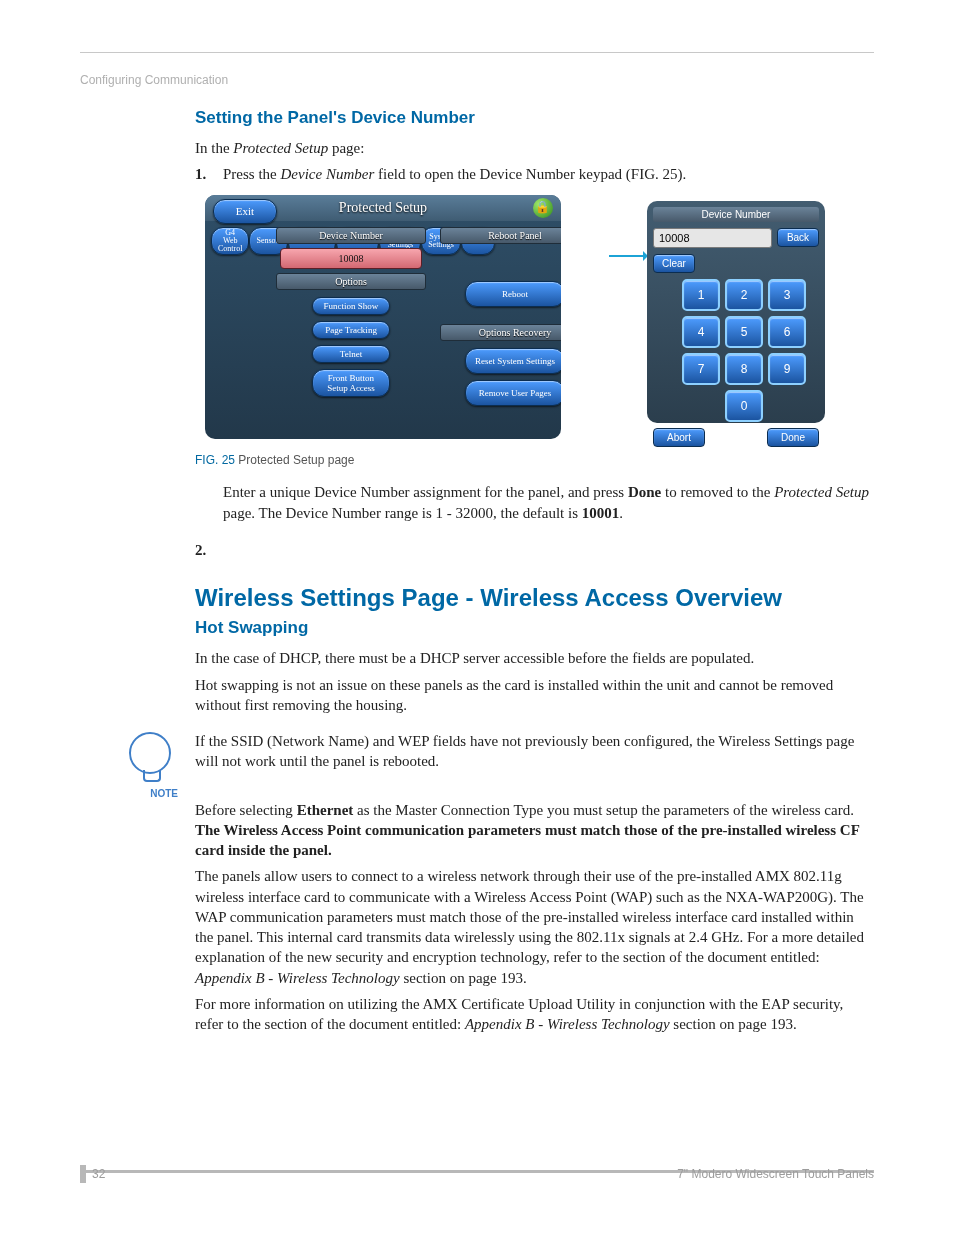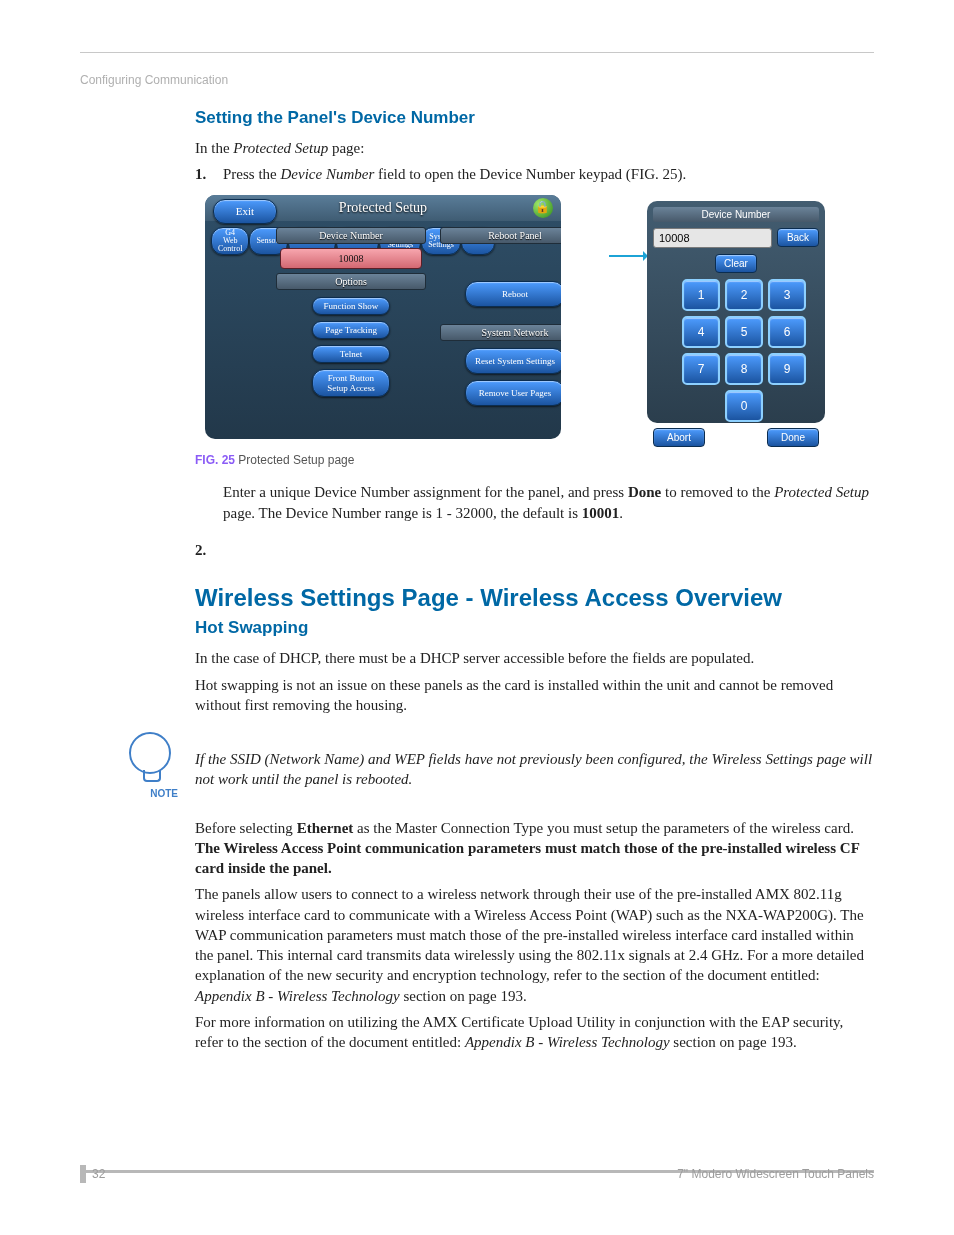--- a/index.html
+++ b/index.html
@@ -10,26 +10,26 @@
   .h-sub{font-family:Arial,Helvetica,sans-serif;font-weight:700;color:#0068a5;font-size:17px;margin:0 0 10px 0}
   .h-main{font-family:Arial,Helvetica,sans-serif;font-weight:700;color:#0068a5;font-size:24px;margin:24px 0 6px 0}
   .p-body{margin:6px 0;line-height:1.35}
   ol.numlist{list-style:none;padding:0;margin:4px 0}
   ol.numlist li{display:flex;margin:4px 0;line-height:1.35}
   ol.numlist .num{width:28px;font-weight:700}
   .indented{margin-left:28px;line-height:1.45}
   em.ital{font-style:italic}
   strong.b{font-weight:700}
   .fig-cap{font-family:Arial,Helvetica,sans-serif;font-size:12px;color:#555;margin:10px 0 8px 0}
-  .fig-cap .fno{font-weight:700;color:#8b5cf6}
+  .fig-cap .fno{font-weight:400;color:#0369a1}
   .note-box{position:absolute;left:122px;top:732px;width:56px;text-align:right}
   .bulb{width:38px;height:38px;border:2.5px solid #3f7fc8;border-radius:50%;margin:0 auto 4px;position:relative}
   .bulb:after{content:"";position:absolute;left:50%;bottom:-10px;width:14px;height:10px;margin-left:-7px;border:2.5px solid #3f7fc8;border-top:none;border-radius:0 0 4px 4px}
   .note-box .lbl{font-family:Arial,Helvetica,sans-serif;font-size:10px;font-weight:700;color:#3f7fc8;margin-top:14px}
-  .note-text{font-style:italic;margin:34px 0 28px 0;line-height:1.35}
+  .note-text{margin:16px 0 28px 0;line-height:1.35}
   
   .figure{margin-top:10px;height:248px;position:relative}
   .panel{position:absolute;left:10px;top:0;width:356px;height:244px;border-radius:10px;background:linear-gradient(#2f4f68,#22384a);overflow:hidden;font-family:Liberation Serif, serif}
   .panel .hdr{position:absolute;left:0;right:0;top:0;height:26px;background:linear-gradient(#5a7d99,#3f5c73)}
   .panel .hdr .title{color:#fff;text-align:center;line-height:26px;font-size:14px;text-shadow:0 1px 2px #000}
   .pbtn{display:inline-flex;align-items:center;justify-content:center;background:linear-gradient(#4d9cff,#1b54a0);border:1px solid #0b2d50;border-radius:12px;color:#fff;font-size:9px;text-align:center;box-shadow:inset 0 1px 1px rgba(255,255,255,.5),0 1px 2px rgba(0,0,0,.6);padding:3px 6px}
   .exit{position:absolute;left:8px;top:4px;width:50px;height:17px;font-size:11px}
   .lock{position:absolute;right:8px;top:3px;width:20px;height:20px;border-radius:50%;background:radial-gradient(circle at 30% 30%,#9fe76a,#2f8a1a);display:flex;align-items:center;justify-content:center;font-size:12px}
   .sidenav{position:absolute;left:6px;top:32px;width:58px;display:flex;flex-direction:row;}
   .sidenav .pbtn{width:54px;height:20px;font-size:8px;line-height:1}
@@ -104,33 +104,33 @@
           <span class="pbtn small">Function Show</span>
           <span class="pbtn small">Page Tracking</span>
           <span class="pbtn small">Telnet</span>
           <span class="pbtn small">Front Button Setup Access</span>
         </div>
         <div class="col col2">
           <div class="grpLbl">Reboot Panel</div>
           <div style="height:30px"></div>
           <span class="pbtn med">Reboot</span>
           <div style="height:14px"></div>
-          <div class="grpLbl">System Network</div>
+          <div class="grpLbl">Options Recovery</div>
           <span class="pbtn med">Reset System Settings</span>
           <span class="pbtn med">Remove User Pages</span>
         </div>
       </div>
       <div class="arrow"></div>
       <div class="keypad">
         <div class="khdr">Device Number</div>
         <div class="krow">
           <div class="kfield">10008</div>
           <div class="kbtn">Back</div>
         </div>
-        <div class="krow" style="justify-content:center">
+        <div class="krow" style="justify-content:flex-start">
           <div class="kbtn">Clear</div>
         </div>
         <div class="kgrid">
           <div class="kbtn">1</div>
           <div class="kbtn">2</div>
           <div class="kbtn">3</div>
           <div class="kbtn">4</div>
           <div class="kbtn">5</div>
           <div class="kbtn">6</div>
           <div class="kbtn">7</div>

